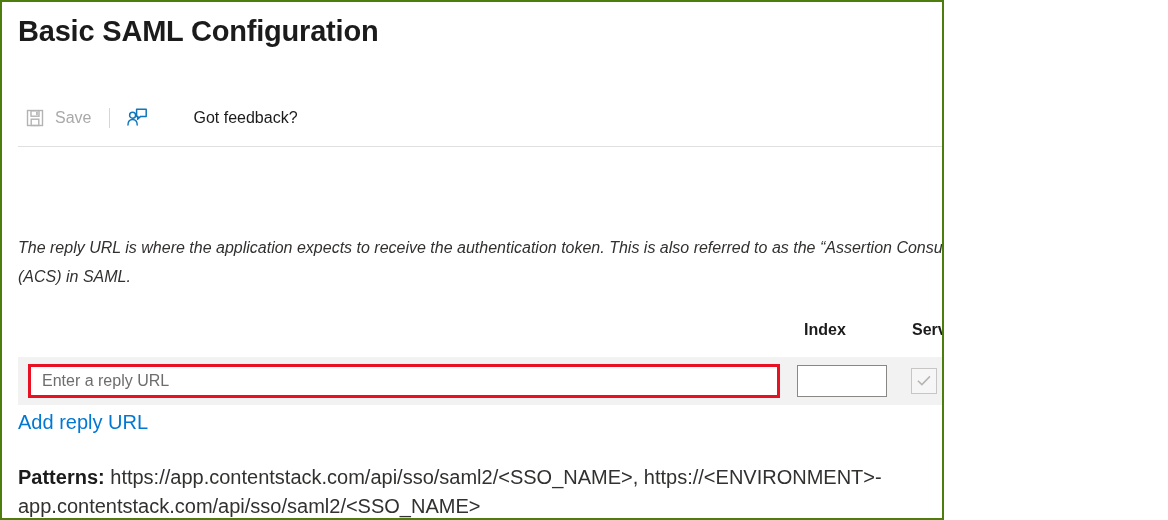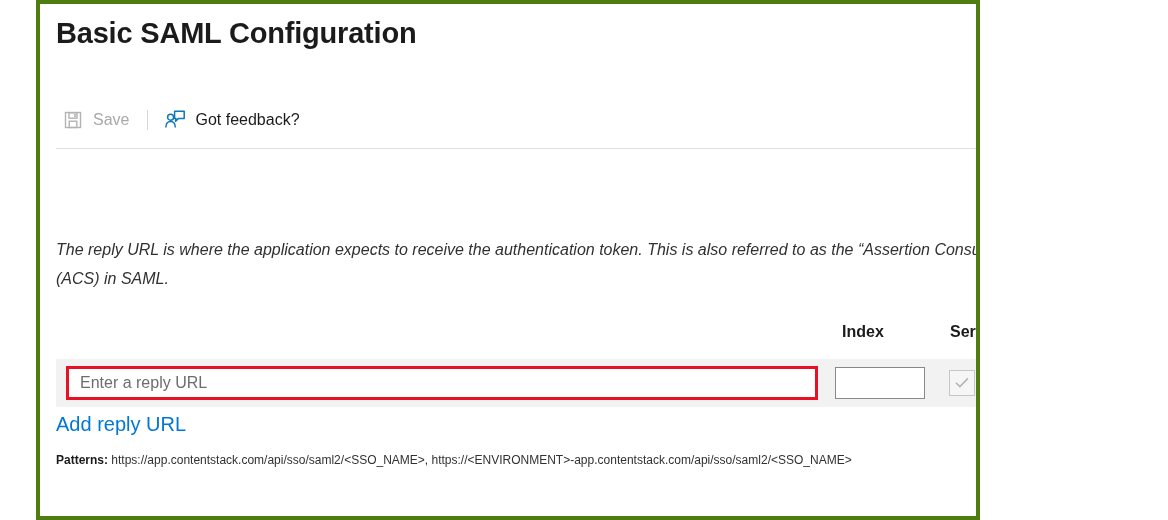--- a/index.html
+++ b/index.html
@@ -10,23 +10,22 @@
   body {
     font-family: "Liberation Sans", sans-serif;
     -webkit-font-smoothing: antialiased;
   }
   .screen {
     position: relative;
     width: 944px;
     height: 520px;
     background: #ffffff;
     box-sizing: border-box;
-    border: 4px solid #4d7c0f;
+    border: 2px solid #4d7c0f;
     overflow: hidden;
-    margin-left: 36px;
   }
 
   
   .page-title {
     position: absolute;
     left: 16px;
     top: 8px;
     font-size: 29px;
     font-weight: bold;
     color: #1b1b1b;
@@ -43,21 +42,21 @@
     display: flex;
     align-items: center;
   }
   .cmd-item {
     display: flex;
     align-items: center;
     height: 34px;
     padding: 0 8px 0 6px;
     cursor: default;
   }
-  .cmd-item.enabled { cursor: pointer; }
+  .cmd-item.enabled { cursor: pointer; gap: 36px; }
   .cmd-icon {
     width: 22px;
     height: 22px;
     display: flex;
     align-items: center;
     justify-content: center;
     margin-right: 9px;
   }
   .cmd-label {
     font-size: 16px;
@@ -236,23 +235,23 @@
     color: #0078d4;
     text-decoration: none;
     line-height: 22px;
     cursor: pointer;
   }
 
   
   .patterns {
     position: absolute;
     left: 16px;
-    top: 442px;
+    top: 461px;
     width: 1100px;
-    font-size: 12px;
+    font-size: 20px;
     color: #323130;
     line-height: 29px;
   }
   .patterns b { font-weight: bold; color: #1b1b1b; }
 </style>
 </head>
 <body>
 
 <div class="screen">
 

